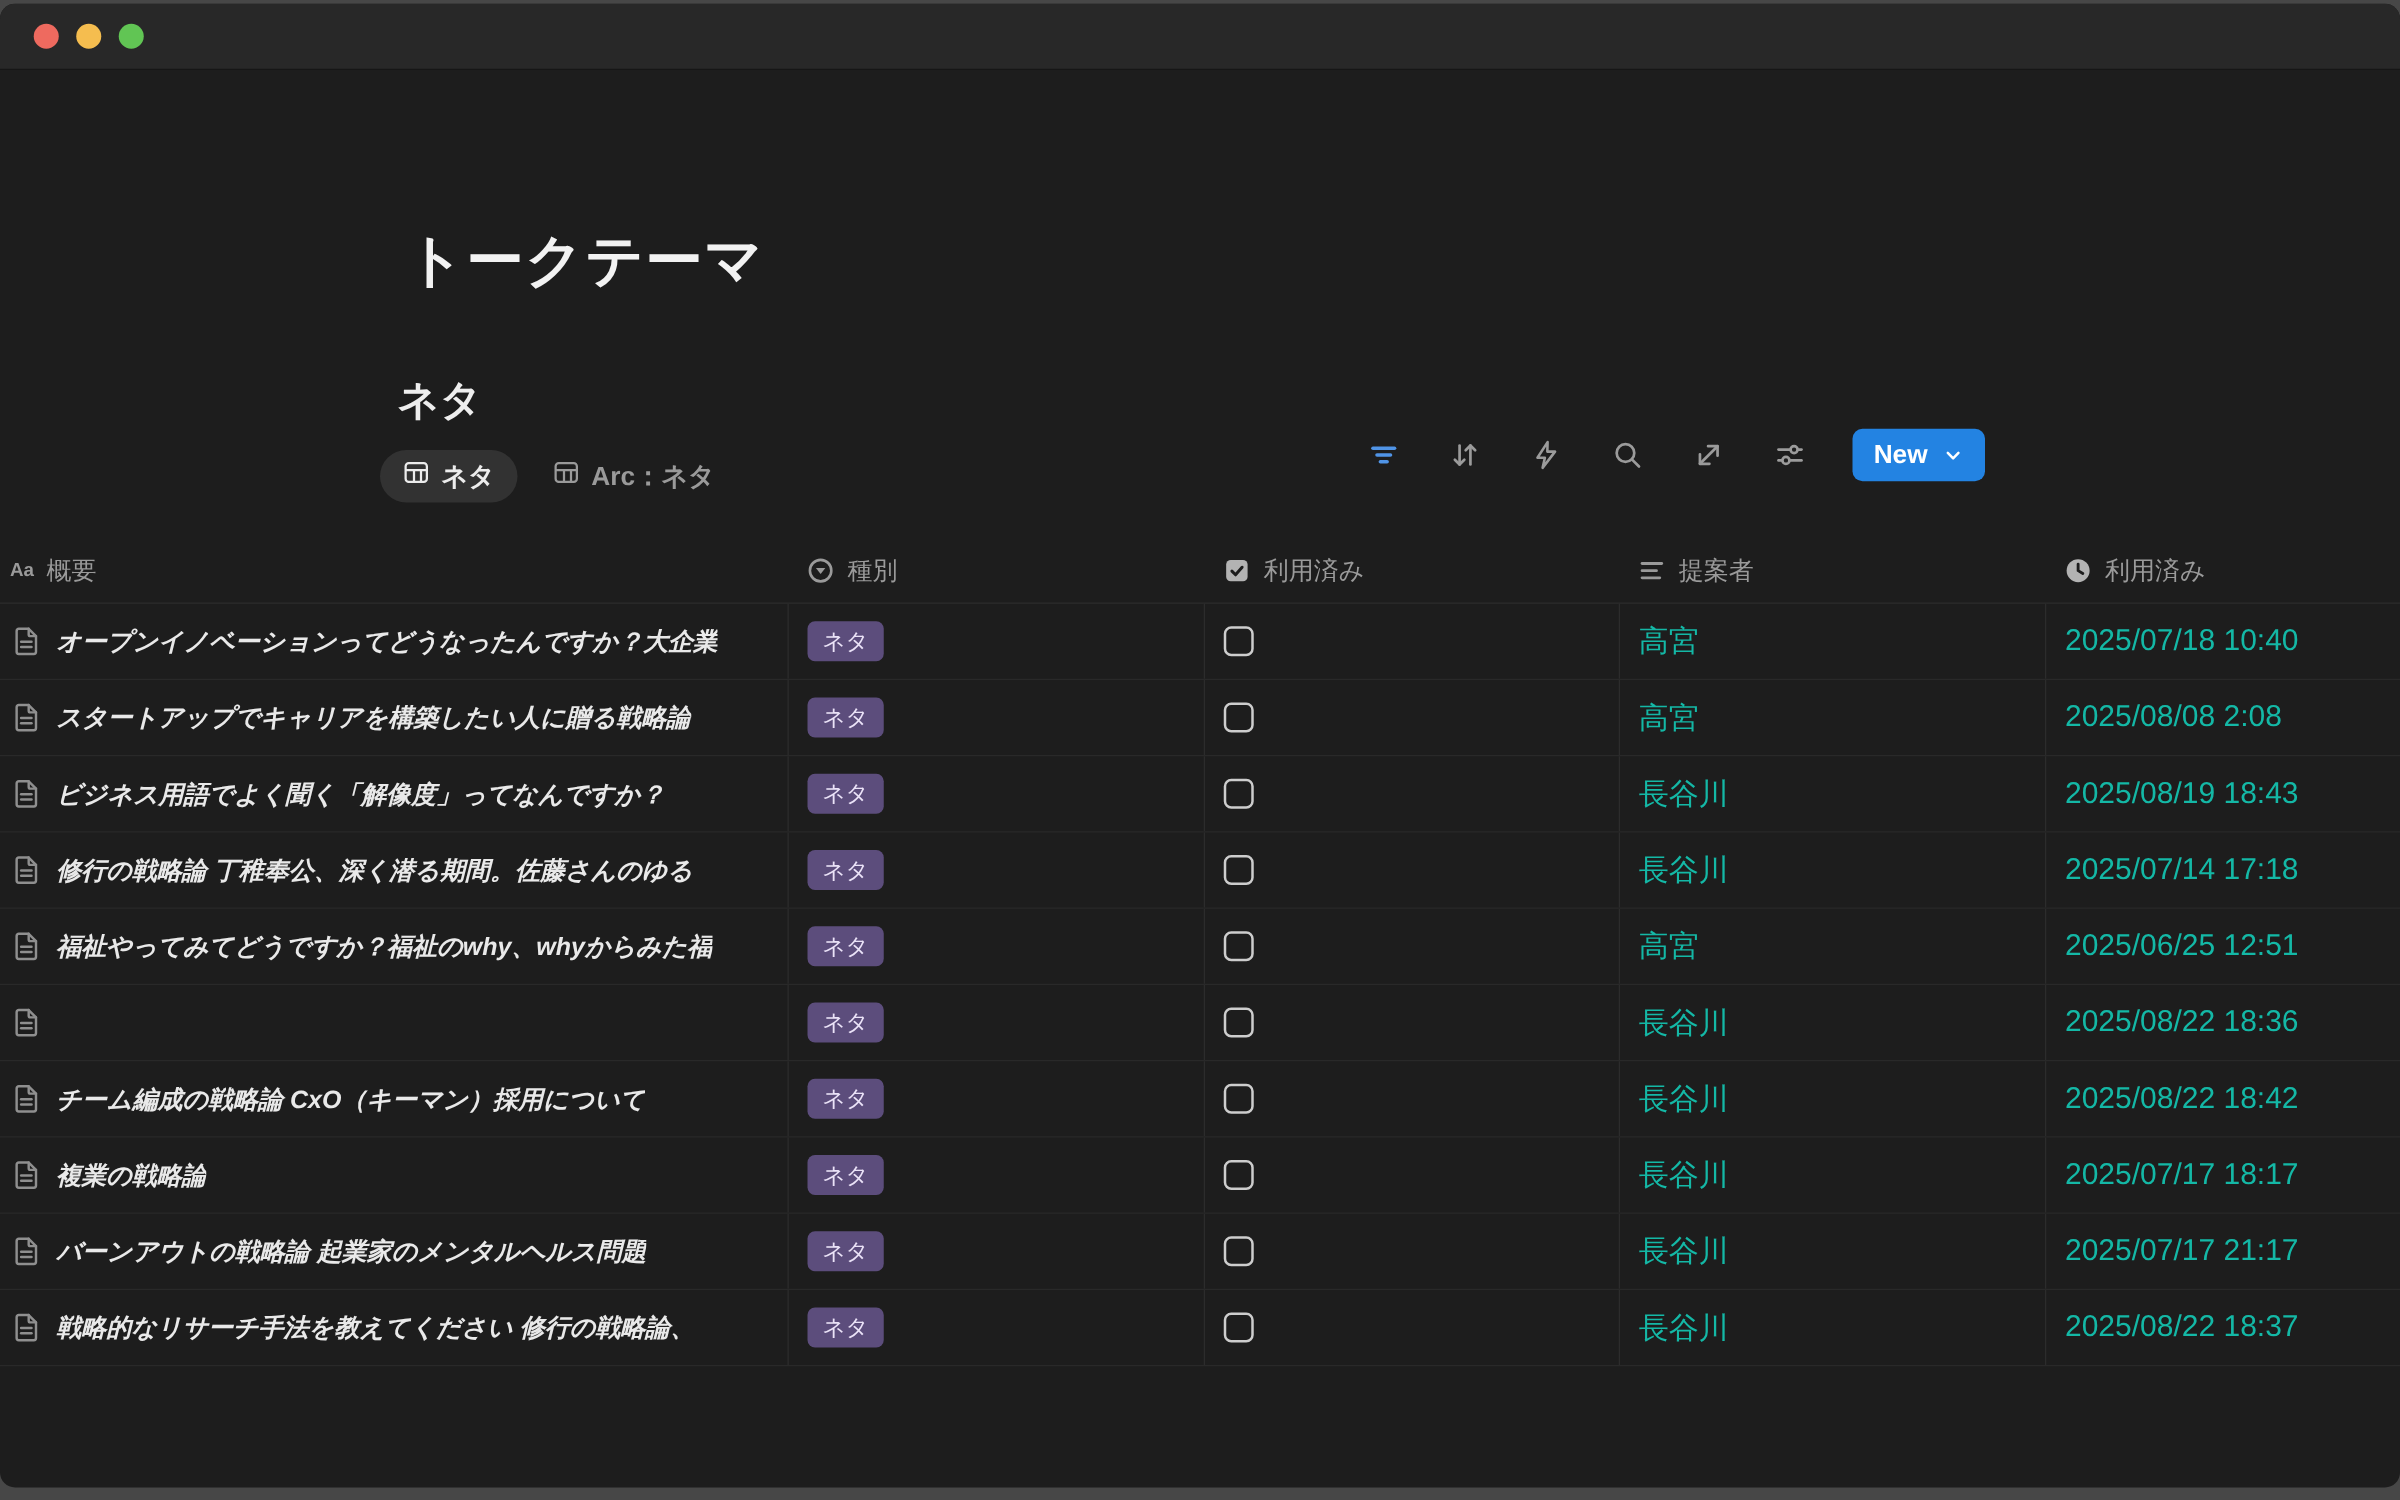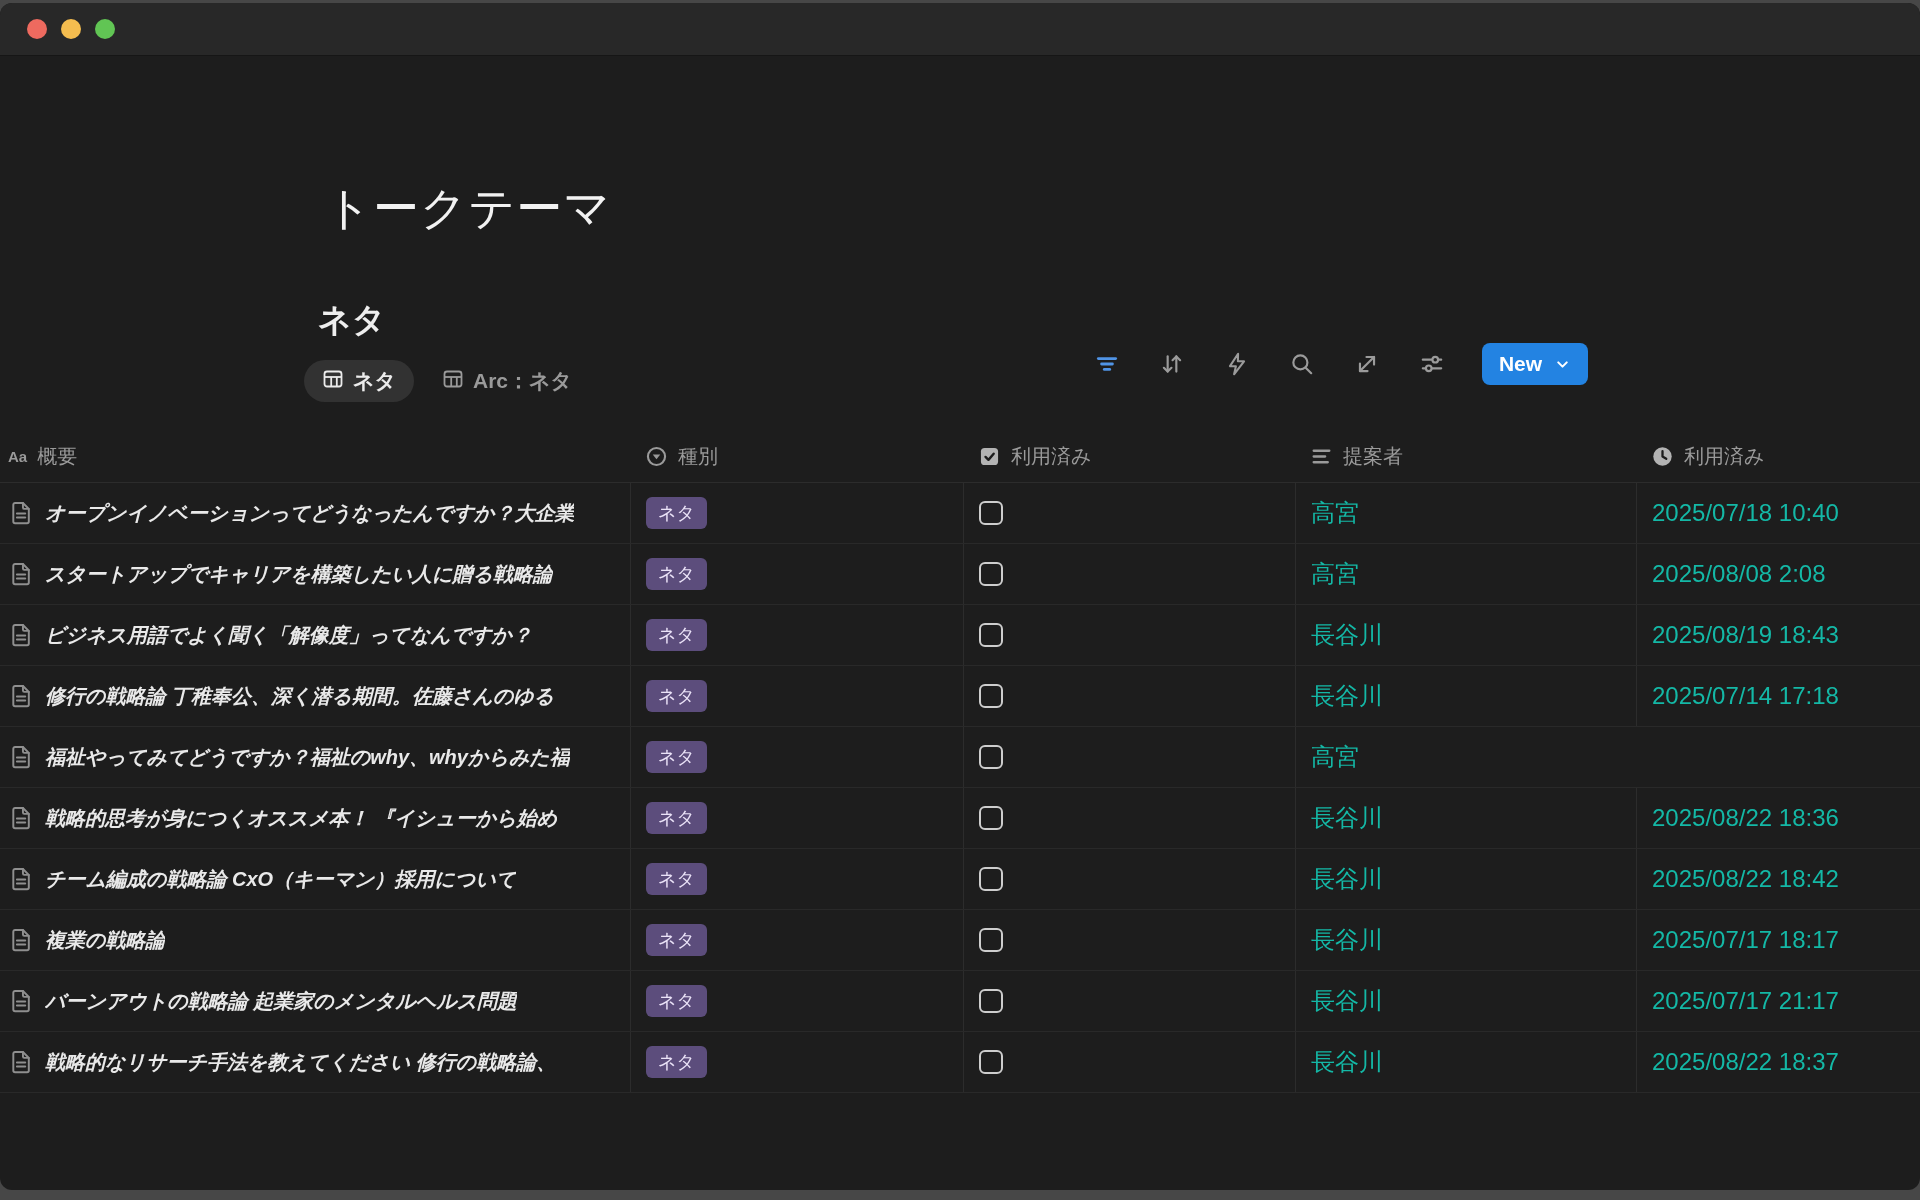--- a/index.html
+++ b/index.html
@@ -10,21 +10,21 @@
             background:#1d1d1d; border-radius:12px; overflow:hidden; }
 
   
   .titlebar { height:53px; background:#282828; border-bottom:1px solid #161616;
               display:flex; align-items:center; padding-left:27px; }
   .tl { width:20px; height:20px; border-radius:50%; margin-right:14px; display:inline-block; }
   .tl.red { background:#ee6a5f; } .tl.yellow { background:#f5bd4f; } .tl.green { background:#61c554; }
 
   .content { position:relative; height:calc(100% - 54px); }
 
-  .page-title { position:absolute; left:325px; top:122px; font-size:46px; font-weight:400;
+  .page-title { position:absolute; left:325px; top:122px; font-size:46px; font-weight:700;
                 color:#f2f2f2; letter-spacing:1px; }
   .section-title { position:absolute; left:318px; top:242px; font-size:33px; font-weight:700;
                    color:#eeeeee; }
 
   
   .views-row { position:absolute; left:304px; top:303px; height:44px; display:flex;
                align-items:center; gap:10px; }
   .view-tab { display:flex; align-items:center; gap:9px; padding:0 18px; height:42px;
               border-radius:21px; color:#9a9a9a; font-size:21px; font-weight:600; cursor:default; }
   .view-tab.active { background:#323232; color:#ececec; }
@@ -316,33 +316,35 @@
     </div>
     <div class="cell c2">
       <span class="badge">ネタ</span>
     </div>
     <div class="cell c3">
       <span class="checkbox"></span>
     </div>
     <div class="cell c4">
       <span class="plain-val">高宮</span>
     </div>
-  </div>
-
-  <div class="trow">
-    <div class="cell c1">
-      <span class="page-icon">
-        <svg width="26" height="26" viewBox="0 0 24 24" fill="none" stroke="currentColor" stroke-width="1.8" stroke-linecap="round" stroke-linejoin="round">
-          <path d="M6.5 2.8 H13.8 L19.2 8.2 V19.8 A1.6 1.6 0 0 1 17.6 21.4 H6.5 A1.6 1.6 0 0 1 4.9 19.8 V4.4 A1.6 1.6 0 0 1 6.5 2.8 Z"></path>
-          <path d="M13.8 2.8 V7 A1.2 1.2 0 0 0 15 8.2 H19.2"></path>
-          <line x1="8.2" y1="12.4" x2="15.9" y2="12.4"></line>
-          <line x1="8.2" y1="16.2" x2="15.9" y2="16.2"></line>
-        </svg>
-      </span>
-      <span class="row-title">戦略的思考が身につくオススメ本！ 『イシューから始め</span>
+    <div class="cell c5">
+      <span class="plain-val">2025/06/25 12:51</span>
+    </div>
+  </div>
+
+  <div class="trow">
+    <div class="cell c1">
+      <span class="page-icon">
+        <svg width="26" height="26" viewBox="0 0 24 24" fill="none" stroke="currentColor" stroke-width="1.8" stroke-linecap="round" stroke-linejoin="round">
+          <path d="M6.5 2.8 H13.8 L19.2 8.2 V19.8 A1.6 1.6 0 0 1 17.6 21.4 H6.5 A1.6 1.6 0 0 1 4.9 19.8 V4.4 A1.6 1.6 0 0 1 6.5 2.8 Z"></path>
+          <path d="M13.8 2.8 V7 A1.2 1.2 0 0 0 15 8.2 H19.2"></path>
+          <line x1="8.2" y1="12.4" x2="15.9" y2="12.4"></line>
+          <line x1="8.2" y1="16.2" x2="15.9" y2="16.2"></line>
+        </svg>
+      </span>
     </div>
     <div class="cell c2">
       <span class="badge">ネタ</span>
     </div>
     <div class="cell c3">
       <span class="checkbox"></span>
     </div>
     <div class="cell c4">
       <span class="plain-val">長谷川</span>
     </div>

